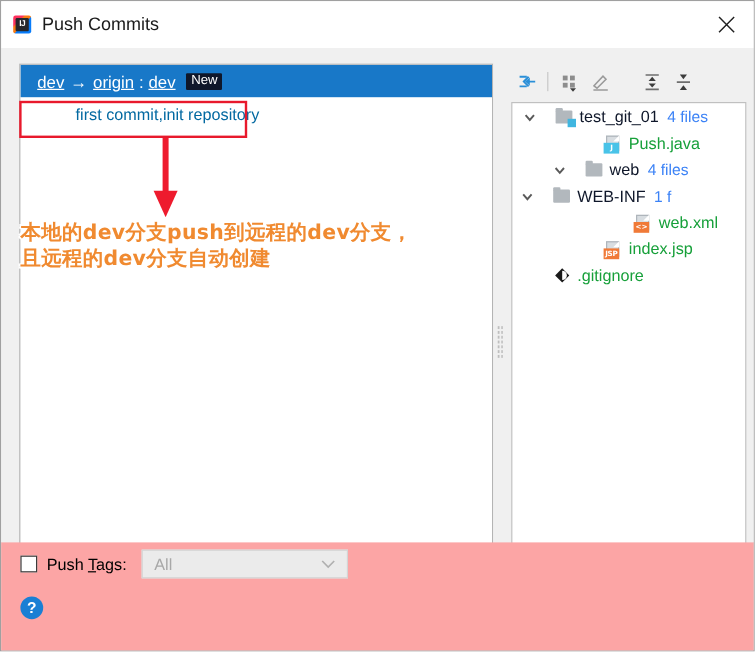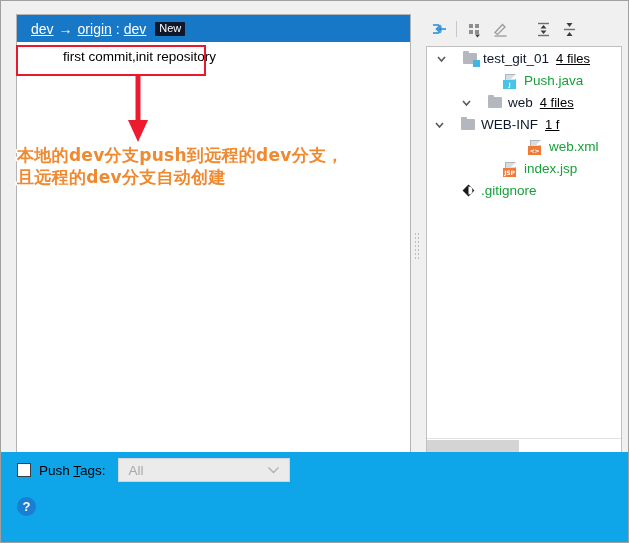--- a/index.html
+++ b/index.html
@@ -120,21 +120,21 @@
     background: #0f172a;
     color: #ffffff;
     font-size: 11px;
     padding: 1px 4px 2px 4px;
     border-radius: 1px;
     line-height: 1;
   }
   #commit-msg {
     padding: 7px 0 0 46px;
     font-size: 13.5px;
-    color: #000000;
+    color: #0369a1;
   }
 
   
   #branch-highlight {
     position: absolute;
     left: 15px; top: 44px;
     width: 190px; height: 31px;
     border: 2px solid #e8192c;
     box-sizing: border-box;
     pointer-events: none;
@@ -239,21 +239,21 @@
     justify-content: center;
   }
   .ti {
     width: 17px; height: 17px;
     flex: 0 0 auto;
     margin-right: 4px;
     position: relative;
   }
   .t-label { color: #0f172a; }
   .t-label.green { color: #17a03a; }
-  .t-count { color: #000000; margin-left: 7px; font-size: 13px; text-decoration: underline; }
+  .t-count { color: #3b82f6; margin-left: 7px; font-size: 13px; }
 
   
   .ico-folder {
     position: absolute;
     left: 1px; top: 3px;
     width: 14px; height: 11px;
     background: #b2b8bd;
     border-radius: 1px;
   }
   .ico-folder:before {
@@ -321,21 +321,21 @@
     left: 0; top: 1px;
     width: 92px; height: 12px;
     background: #d4d4d4;
   }
 
   
   #bottom {
     height: 90px;
     min-height: 90px;
     position: relative;
-    background: #0ea5e9;
+    background: #fca5a5;
   }
   #push-tags-row {
     position: absolute;
     left: 16px; top: 6px;
     display: flex;
     align-items: center;
   }
   #push-tags-check {
     width: 14px; height: 14px;
     border: 1px solid #3c3c3c;
@@ -384,20 +384,32 @@
     text-align: center;
     line-height: 19px;
     cursor: default;
   }
 </style>
 </head>
 <body>
 
 <div id="dialog">
 
+  <div id="titlebar">
+    <div id="app-icon">
+      <div class="ij-sq"></div>
+      <div class="ij-inner">IJ</div>
+    </div>
+    <div id="window-title">Push Commits</div>
+    <div id="close-button">
+      <svg width="15" height="15" viewBox="0 0 15 15" aria-hidden="true">
+        <path d="M1.2 1.2 L13.8 13.8 M13.8 1.2 L1.2 13.8" stroke="#202020" stroke-width="1.2" fill="none"></path>
+      </svg>
+    </div>
+  </div>
 
   <div id="content">
 
     <div id="commit-panel">
       <div id="branch-row">
         <span class="branch-src">dev</span>
         <span class="branch-arrow">→</span>
         <span class="branch-remote">origin</span>
         <span class="branch-colon">:</span>
         <span class="branch-dest">dev</span>

